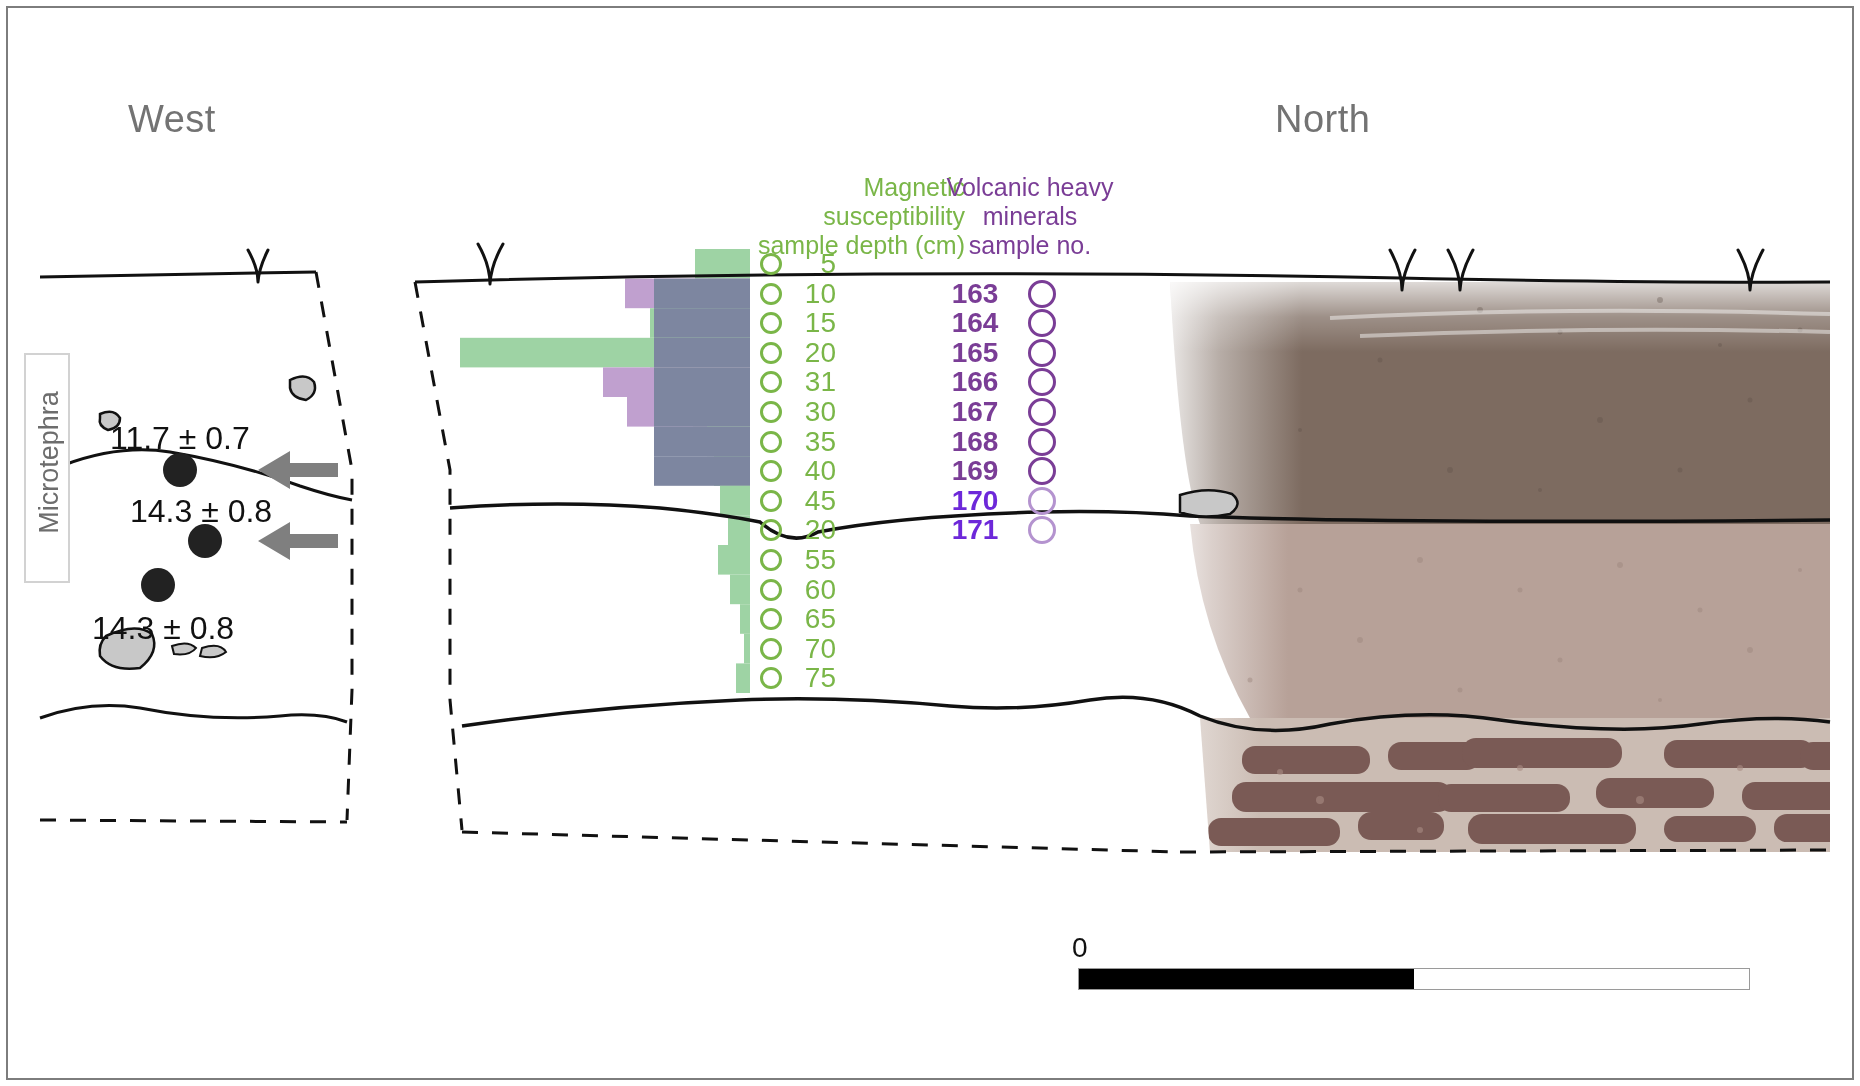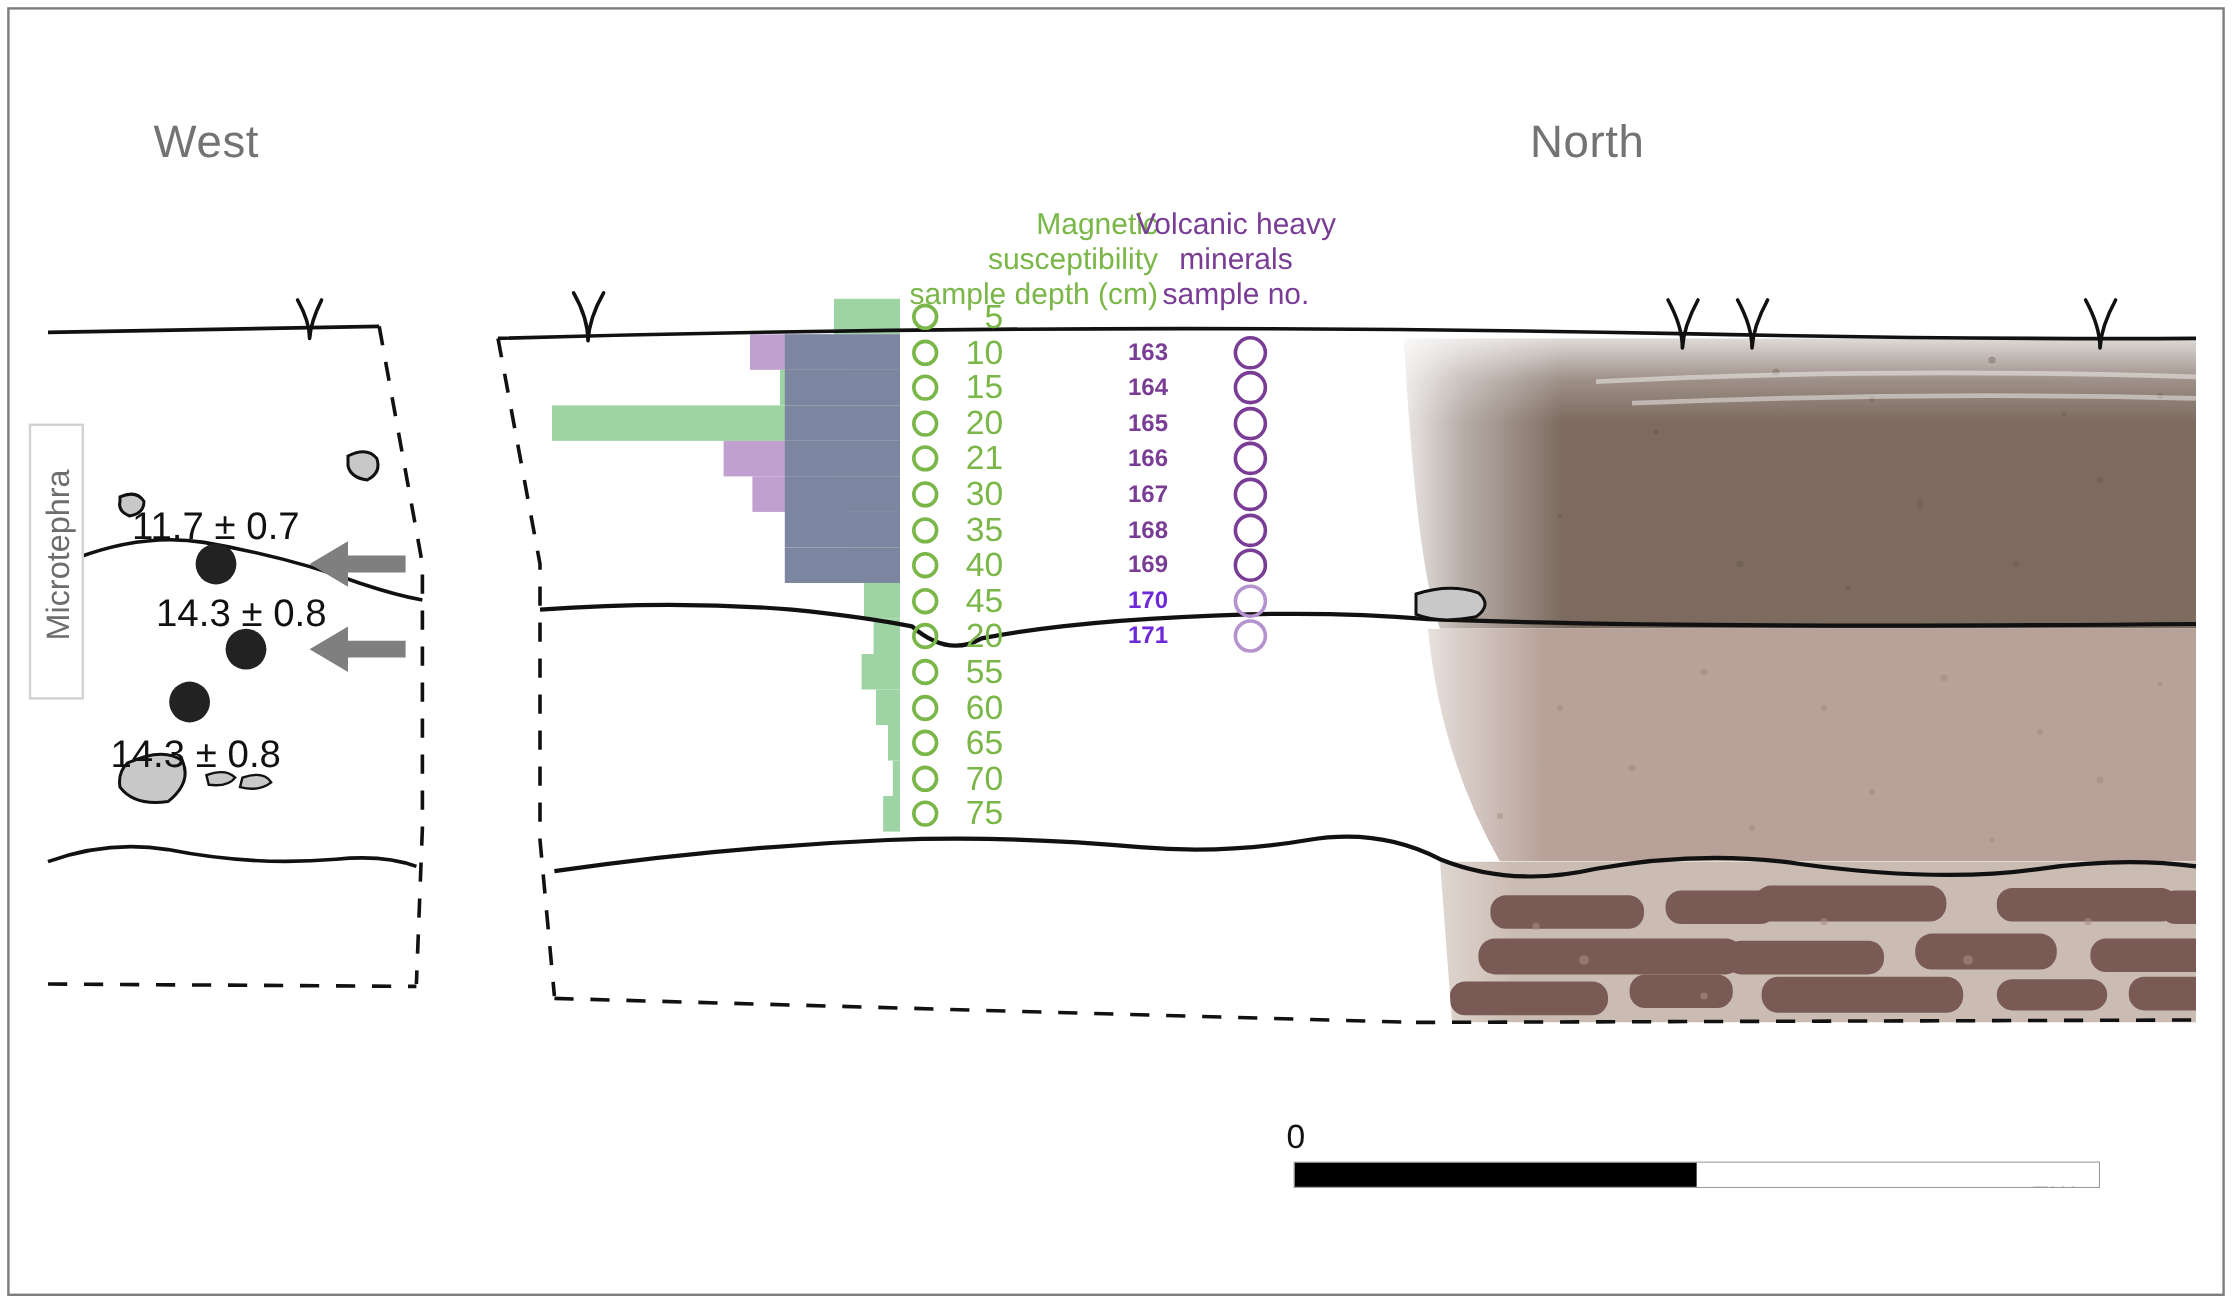--- a/index.html
+++ b/index.html
@@ -45,21 +45,21 @@
   }
   .depth-num {
     position:absolute; left:30px; top:0; width:46px;
     font-size:28px; color:#7ab648; text-align:right; line-height:34px;
   }
 
   
   .samp-row { position:absolute; height:34px; }
   .samp-num {
     position:absolute; left:0; top:0; width:70px;
-    font-size:20px; text-align:left; line-height:34px;
+    font-size:28px; text-align:center; line-height:34px;
     color:#7a3d96; font-weight:bold;
   }
   .samp-num.faded { color:#6d28d9; font-weight:bold; }
   .samp-ring {
     position:absolute; left:88px; top:3px; width:28px; height:28px;
     border:3px solid #7a3d96; border-radius:50%;
   }
   .samp-ring.faded { border-color:#b493cf; }
 
   
@@ -319,21 +319,21 @@
       <div class="depth-row" style="left: 760px; top: 306.2px;">
         <div class="depth-ring"></div>
         <div class="depth-num">15</div>
       </div>
       <div class="depth-row" style="left: 760px; top: 335.8px;">
         <div class="depth-ring"></div>
         <div class="depth-num">20</div>
       </div>
       <div class="depth-row" style="left: 760px; top: 365.4px;">
         <div class="depth-ring"></div>
-        <div class="depth-num">21</div>
+        <div class="depth-num">31</div>
       </div>
       <div class="depth-row" style="left: 760px; top: 395px;">
         <div class="depth-ring"></div>
         <div class="depth-num">30</div>
       </div>
       <div class="depth-row" style="left: 760px; top: 424.6px;">
         <div class="depth-ring"></div>
         <div class="depth-num">35</div>
       </div>
       <div class="depth-row" style="left: 760px; top: 454.2px;">

